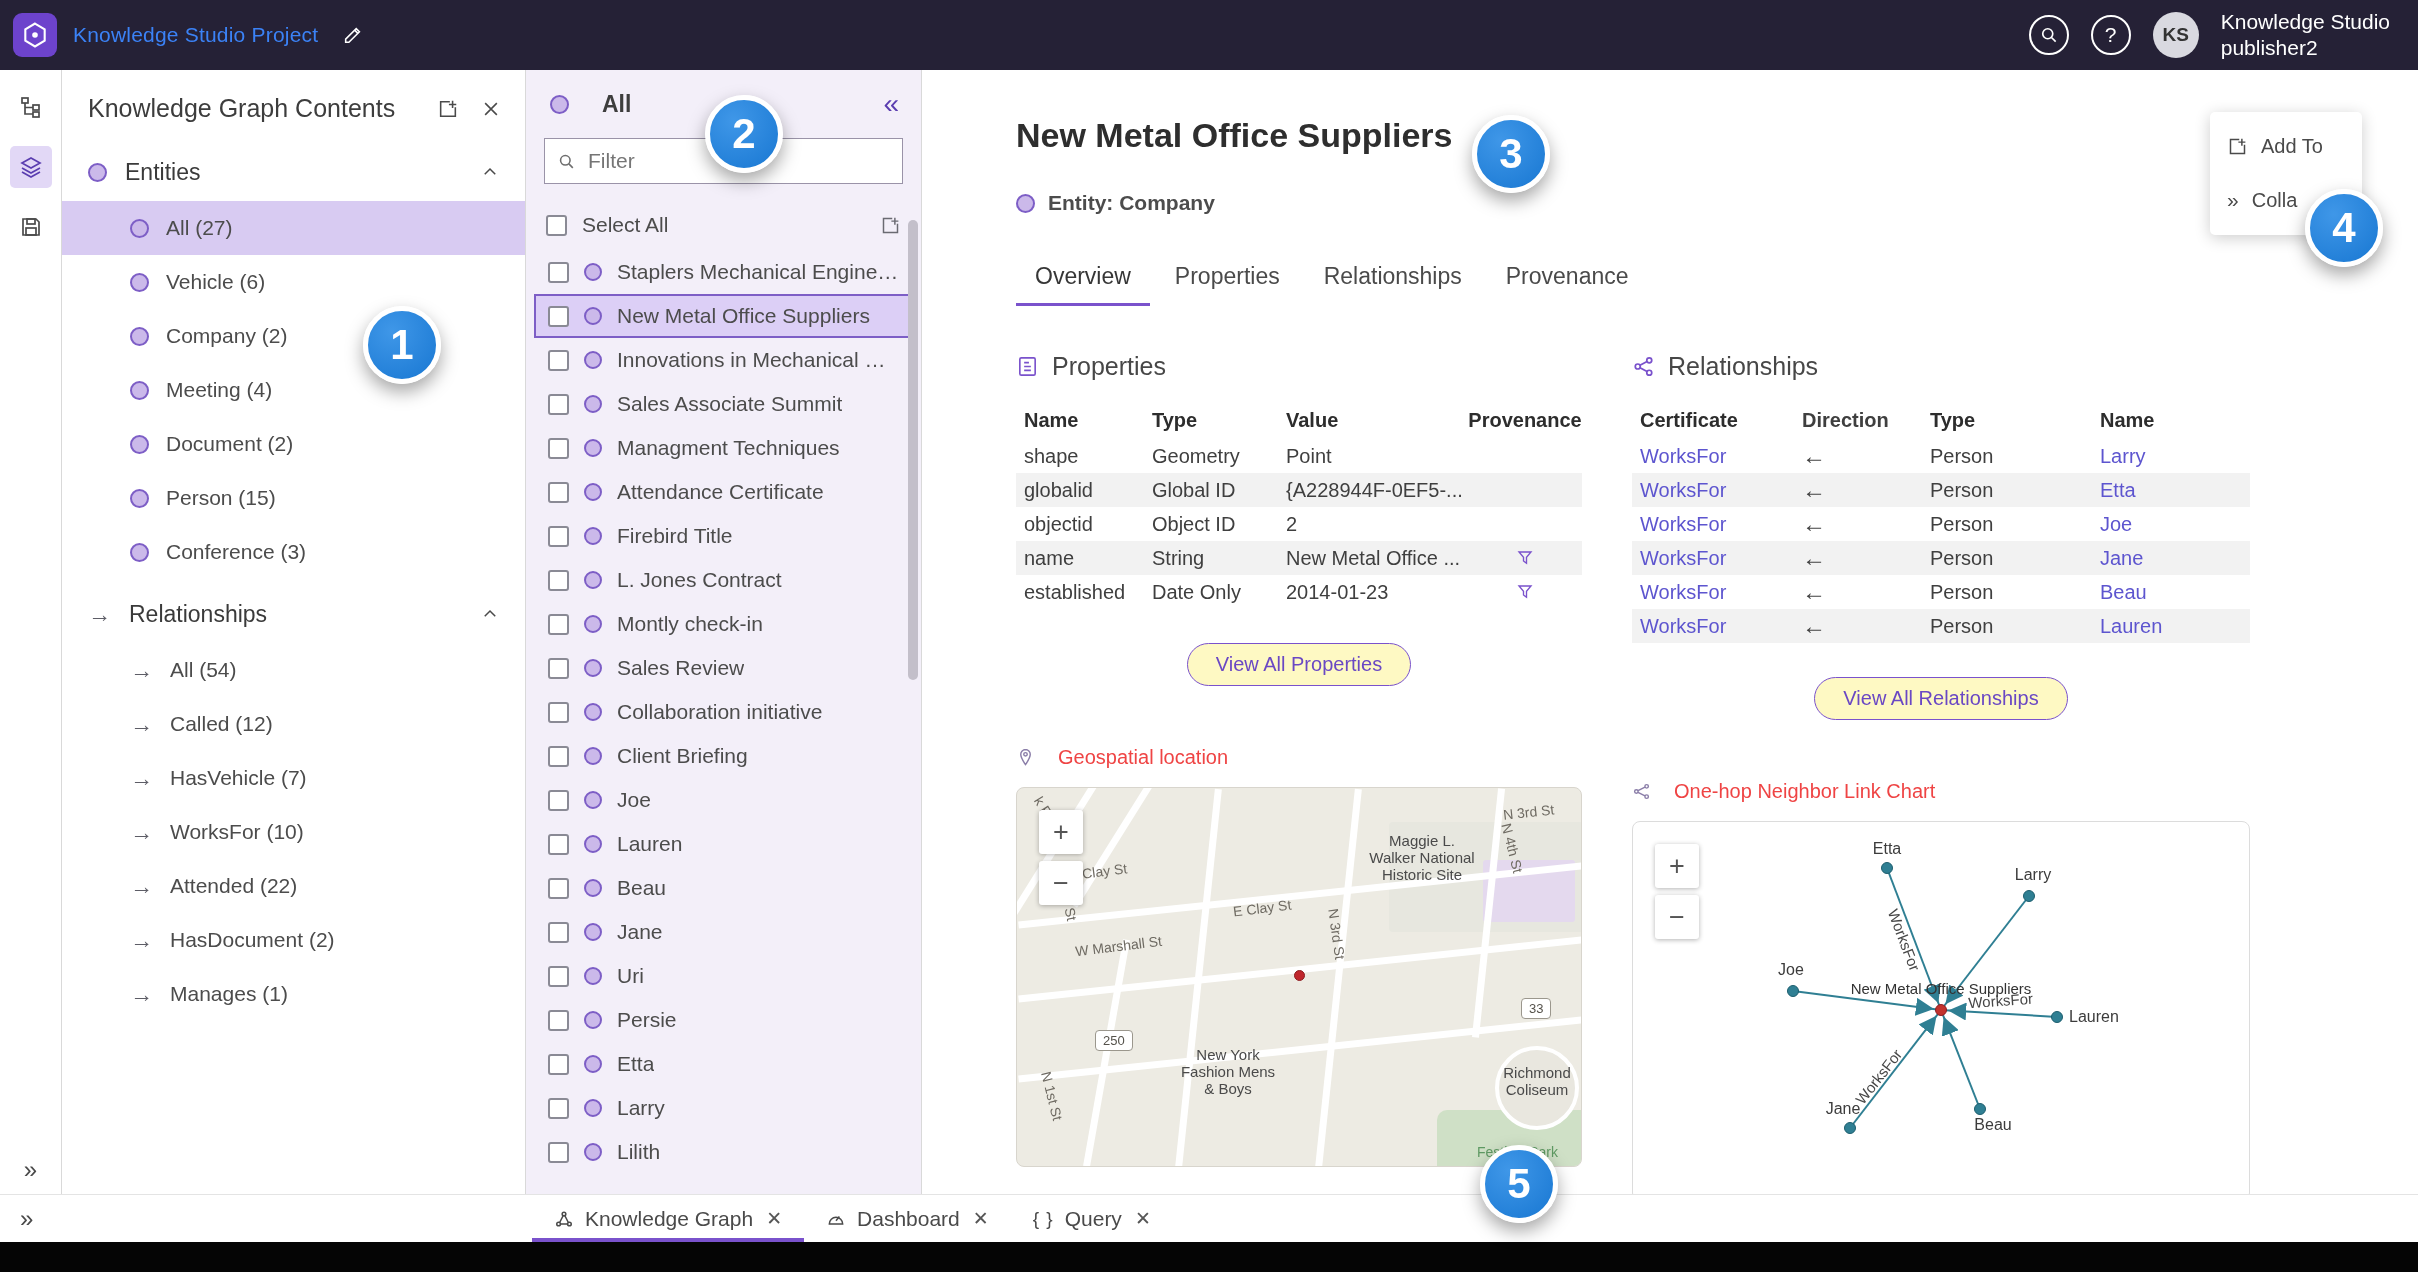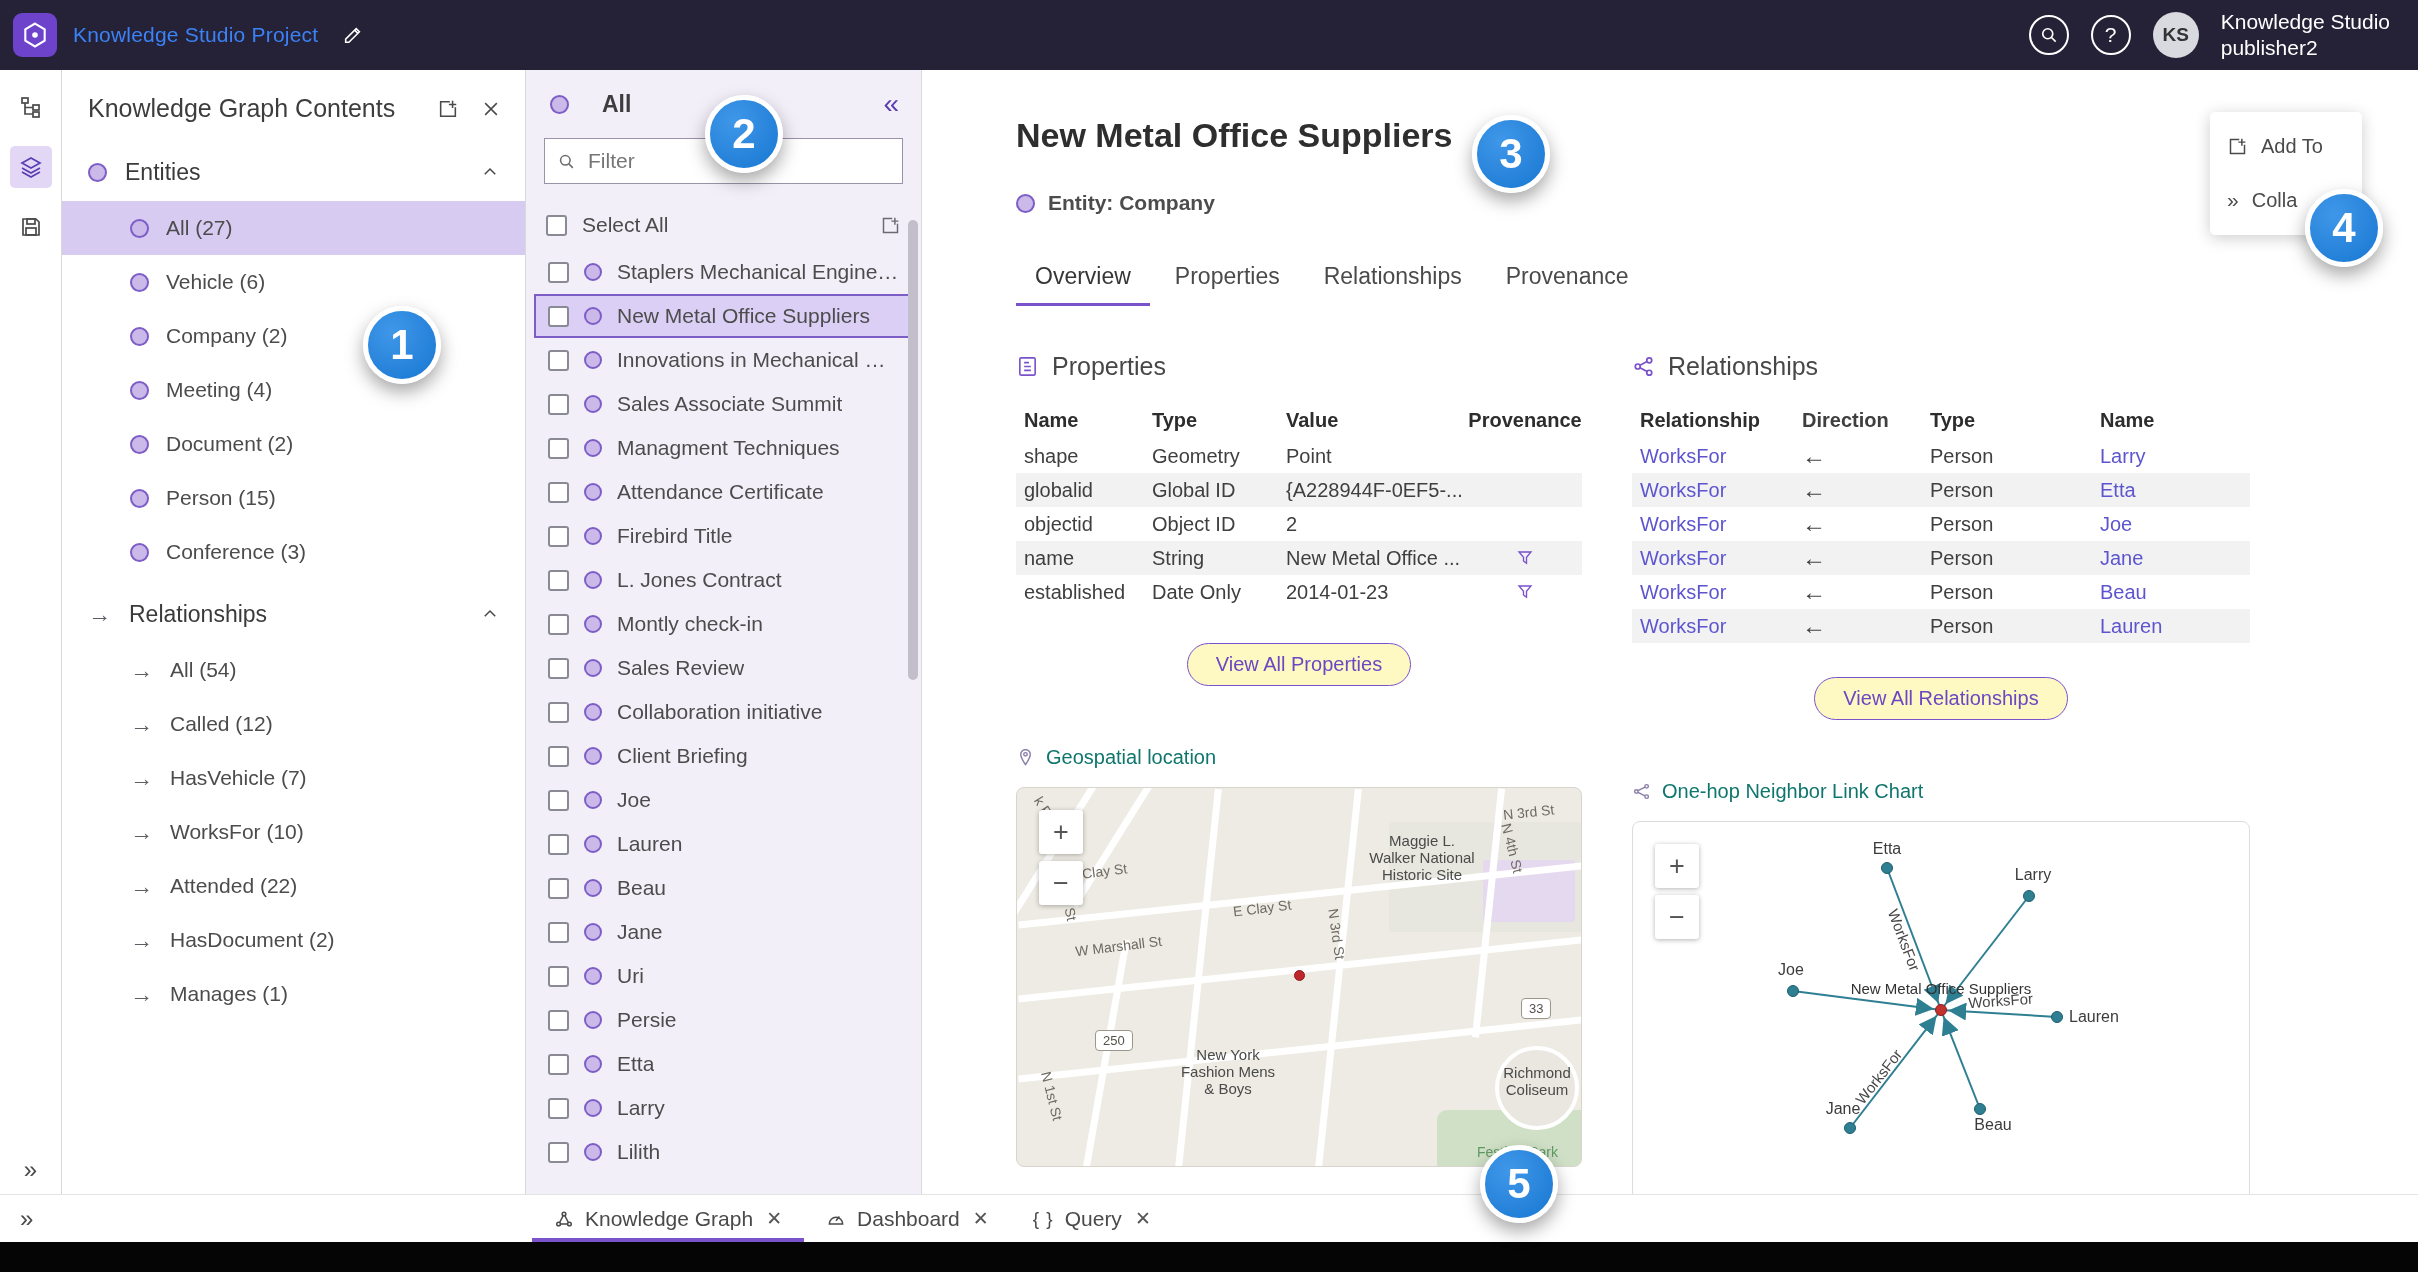--- a/index.html
+++ b/index.html
@@ -82,21 +82,21 @@
   .tbody .trow:nth-of-type(even) { background:#f2f2f2; }
   .props .c1 { width:136px; padding-left:8px; } .props .c2 { width:134px; } .props .c3 { width:182px; white-space:nowrap; overflow:hidden; } .props .c4 { flex:1; display:flex; justify-content:center; }
   .rels .c1 { width:170px; padding-left:8px; } .rels .c2 { width:128px; } .rels .c3 { width:170px; } .rels .c4 { flex:1; }
   .rels .c2 { font-size:24px; color:#3f3f3f; }
   .link { color:#5d55cf; }
   .btn-wrap { text-align:center; margin-top:34px; }
   .view-btn { background:#fef9c3; border:1px solid #7a52cc; color:#6a48c4; font-size:20px; font-family:inherit;
     padding:9px 28px; border-radius:999px; }
 
   .lower { margin-top:60px; }
-  .lower-header { display:flex; align-items:center; gap:11px; font-size:20px; color:#0f766e; }
+  .lower-header { display:flex; align-items:center; gap:23px; font-size:20px; color:#ef4444; }
   .lower-header .hicon { color:#8a7da8; }
   .map-box { margin-top:18px; width:566px; height:380px; border-radius:8px; border:1px solid #d8d5cd;
     position:relative; overflow:hidden; background:#edebe3; }
   .chart-box { margin-top:18px; width:618px; height:380px; border-radius:8px; border:1px solid #dcdcdc;
     position:relative; overflow:hidden; background:#fff; }
   .zoomctl { position:absolute; left:22px; top:22px; width:44px; display:flex; flex-direction:column; gap:7px; z-index:6; }
   .zbtn { height:44px; background:#fff; box-shadow:0 1px 5px rgba(0,0,0,.3); border-radius:3px;
     display:flex; align-items:center; justify-content:center; font-size:27px; color:#555; }
 
   
@@ -635,21 +635,21 @@
                 <circle cx="18" cy="5.5" r="2.6"></circle>
                 <circle cx="18" cy="18.5" r="2.6"></circle>
                 <path d="M8.3 10.8l7.4-4M8.3 13.2l7.4 4"></path>
               </svg>
           </span>
           <span>Relationships</span>
         </div>
         <div class="tbl rels">
           <div class="thead">
             <div class="trow">
-              <span class="c1">Relationship</span>
+              <span class="c1">Certificate</span>
               <span class="c2" style="font-size:20px;font-weight:bold;">Direction</span>
               <span class="c3">Type</span>
               <span class="c4">Name</span>
             </div>
           </div>
           <div class="tbody">
 
               <div class="trow">
                 <span class="c1 link">WorksFor</span>
                 <span class="c2">←</span>

